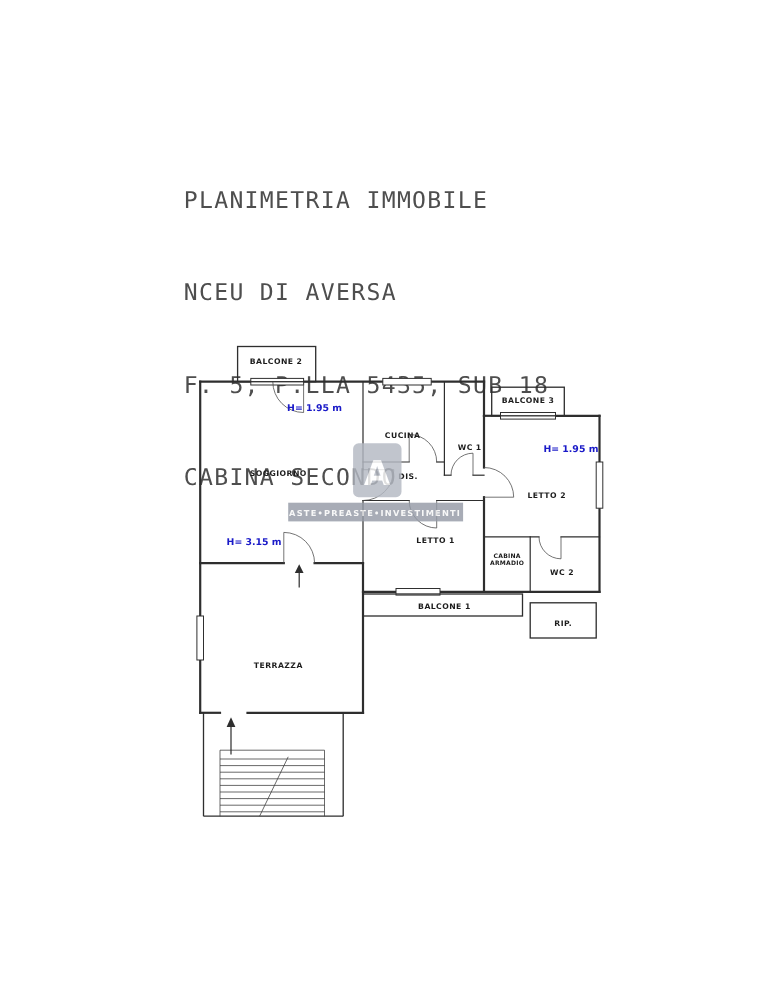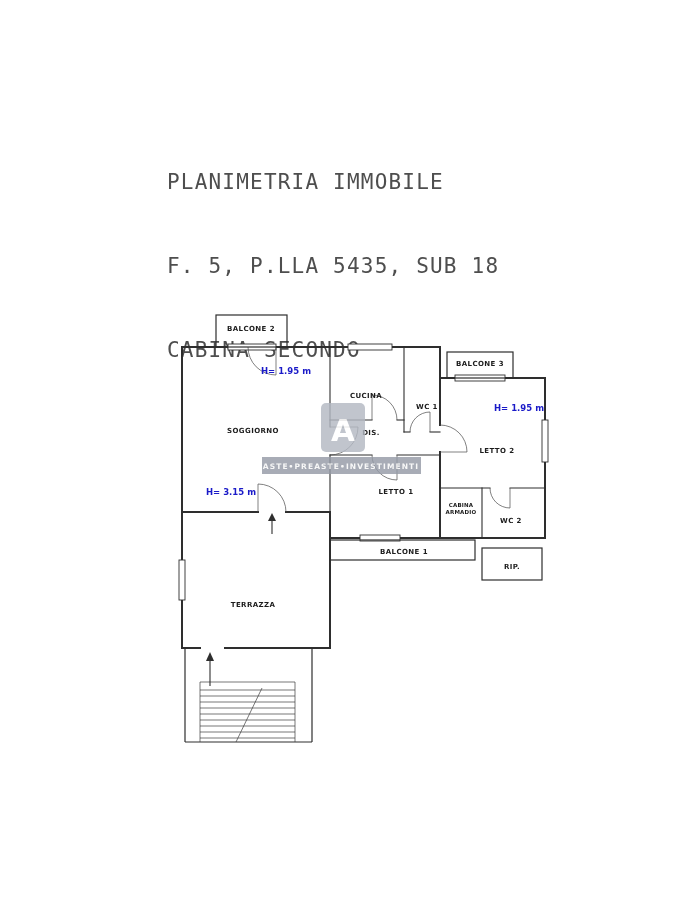--- a/index.html
+++ b/index.html
@@ -29,20 +29,21 @@
   .wm-text{font-family:"DejaVu Sans",sans-serif;font-size:7.5px;font-weight:bold;
            letter-spacing:1.1px;fill:#f6f6f6;text-anchor:middle;}
 </style>
 </head>
 <body>
 
 <div class="page">
 
   <div class="header">
     <div>PLANIMETRIA IMMOBILE</div>
+    <div>NCEU DI AVERSA</div>
     <div>F. 5, P.LLA 5435, SUB 18</div>
     <div>CABINA SECONDO</div>
   </div>
 
   <svg class="plan-svg" width="695" height="900" viewBox="0 0 695 900" xmlns="http://www.w3.org/2000/svg">
 
     <g>
 
       <line class="wall" x1="182" y1="347" x2="228" y2="347"></line>
       <line class="wall" x1="276" y1="347" x2="348" y2="347"></line>

